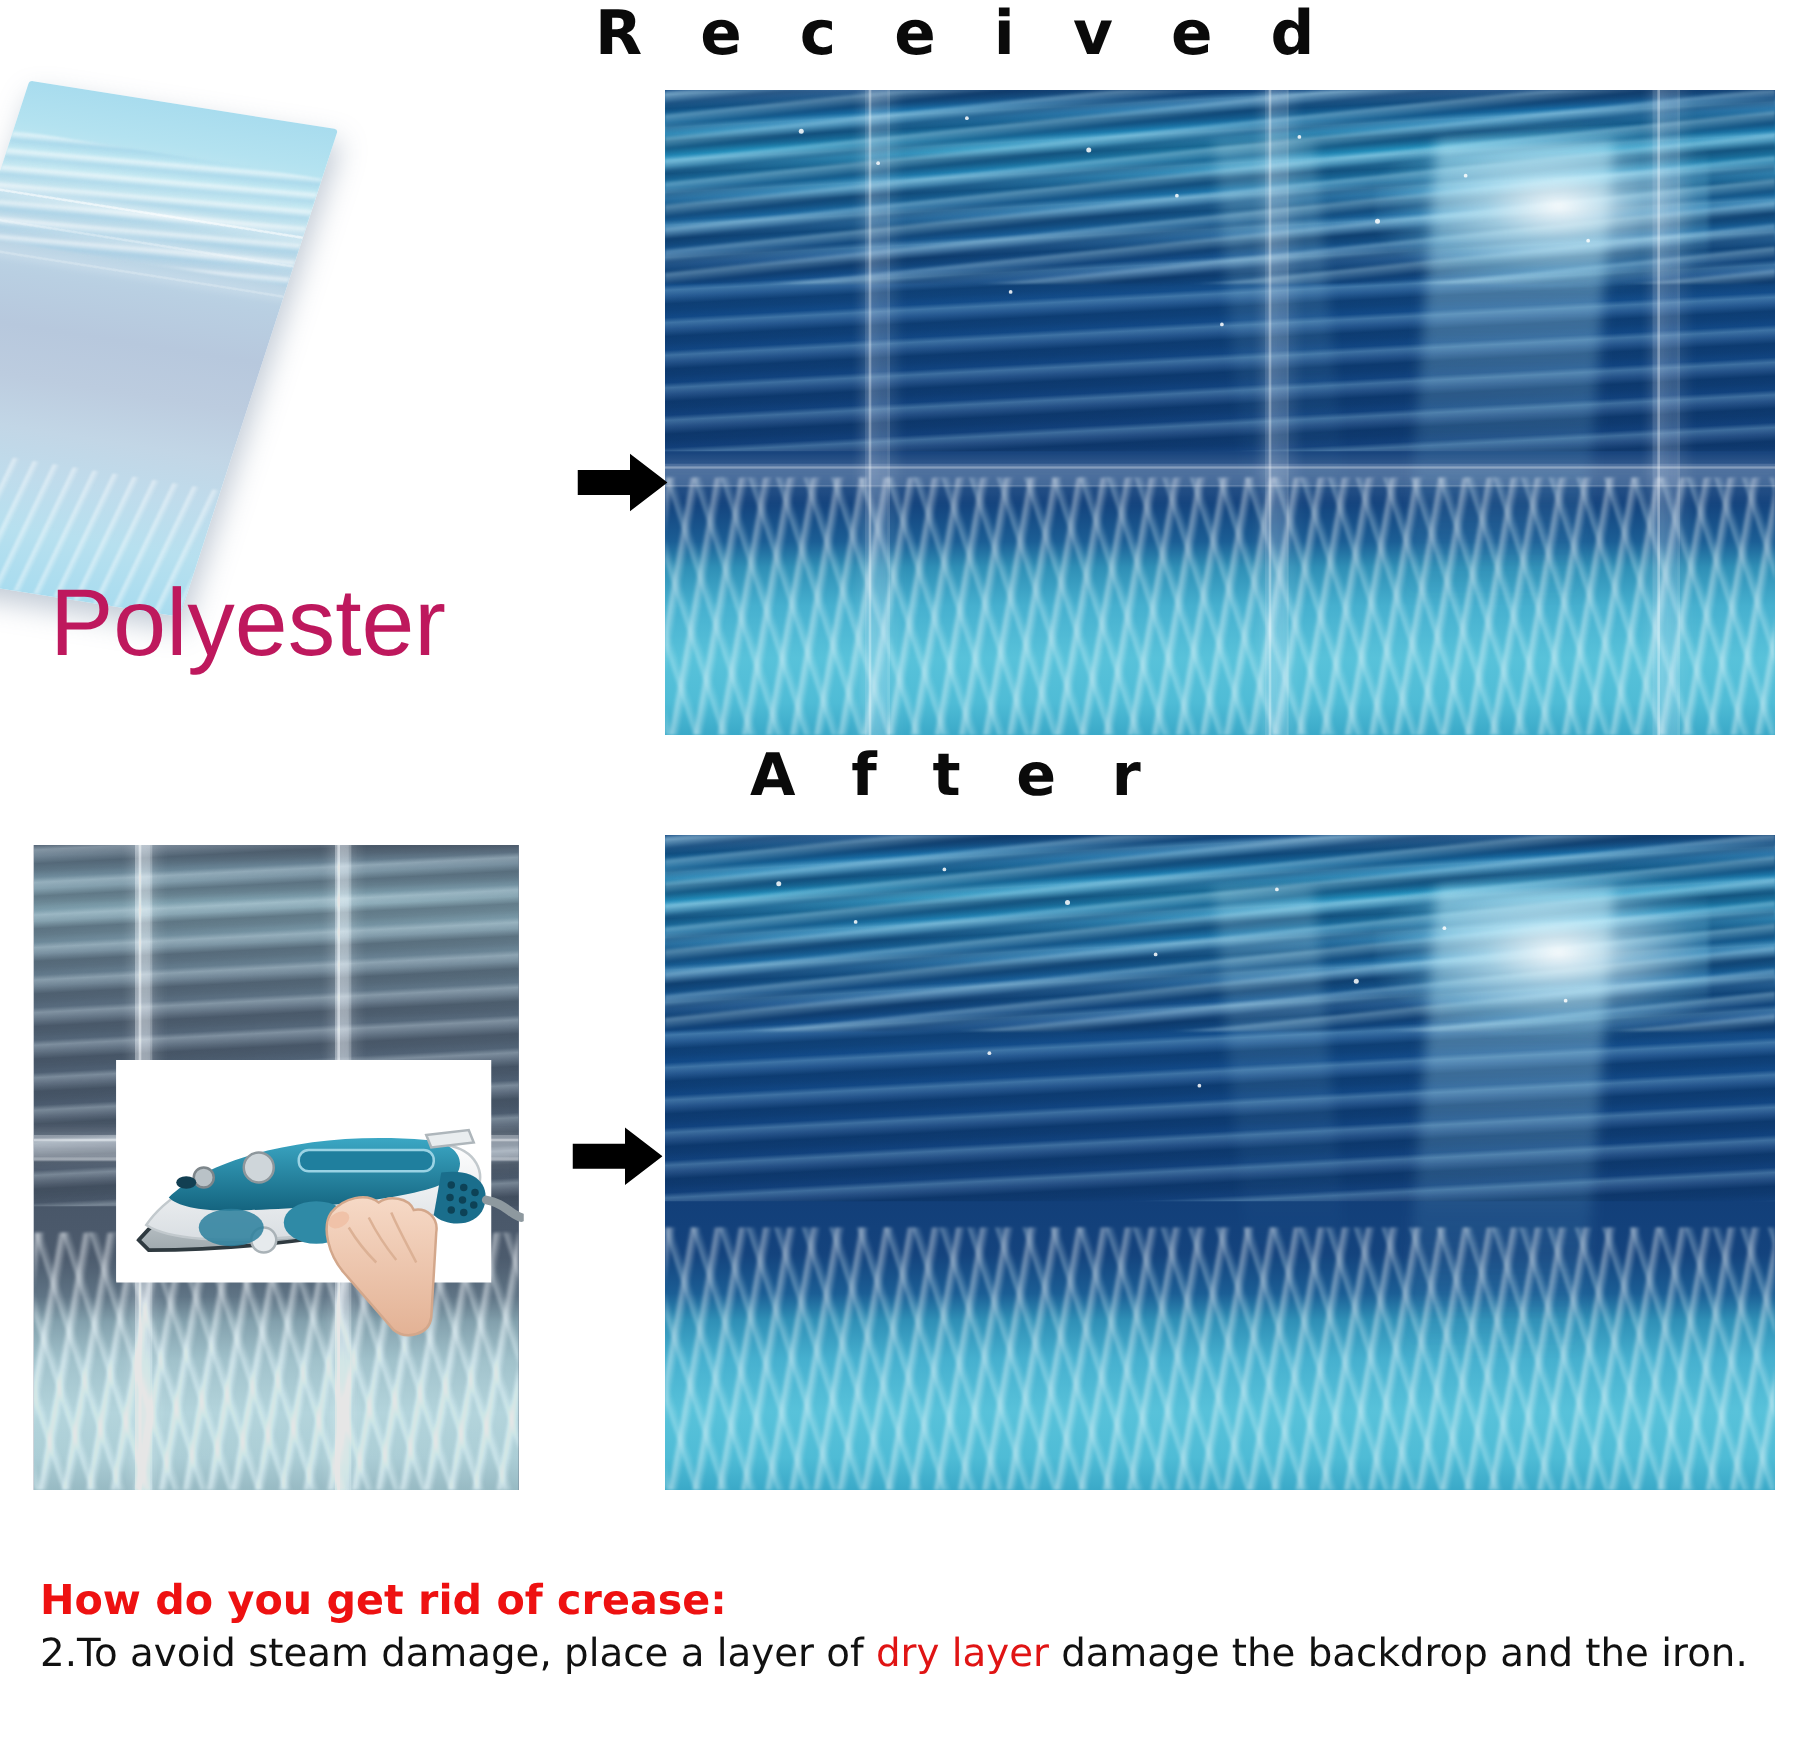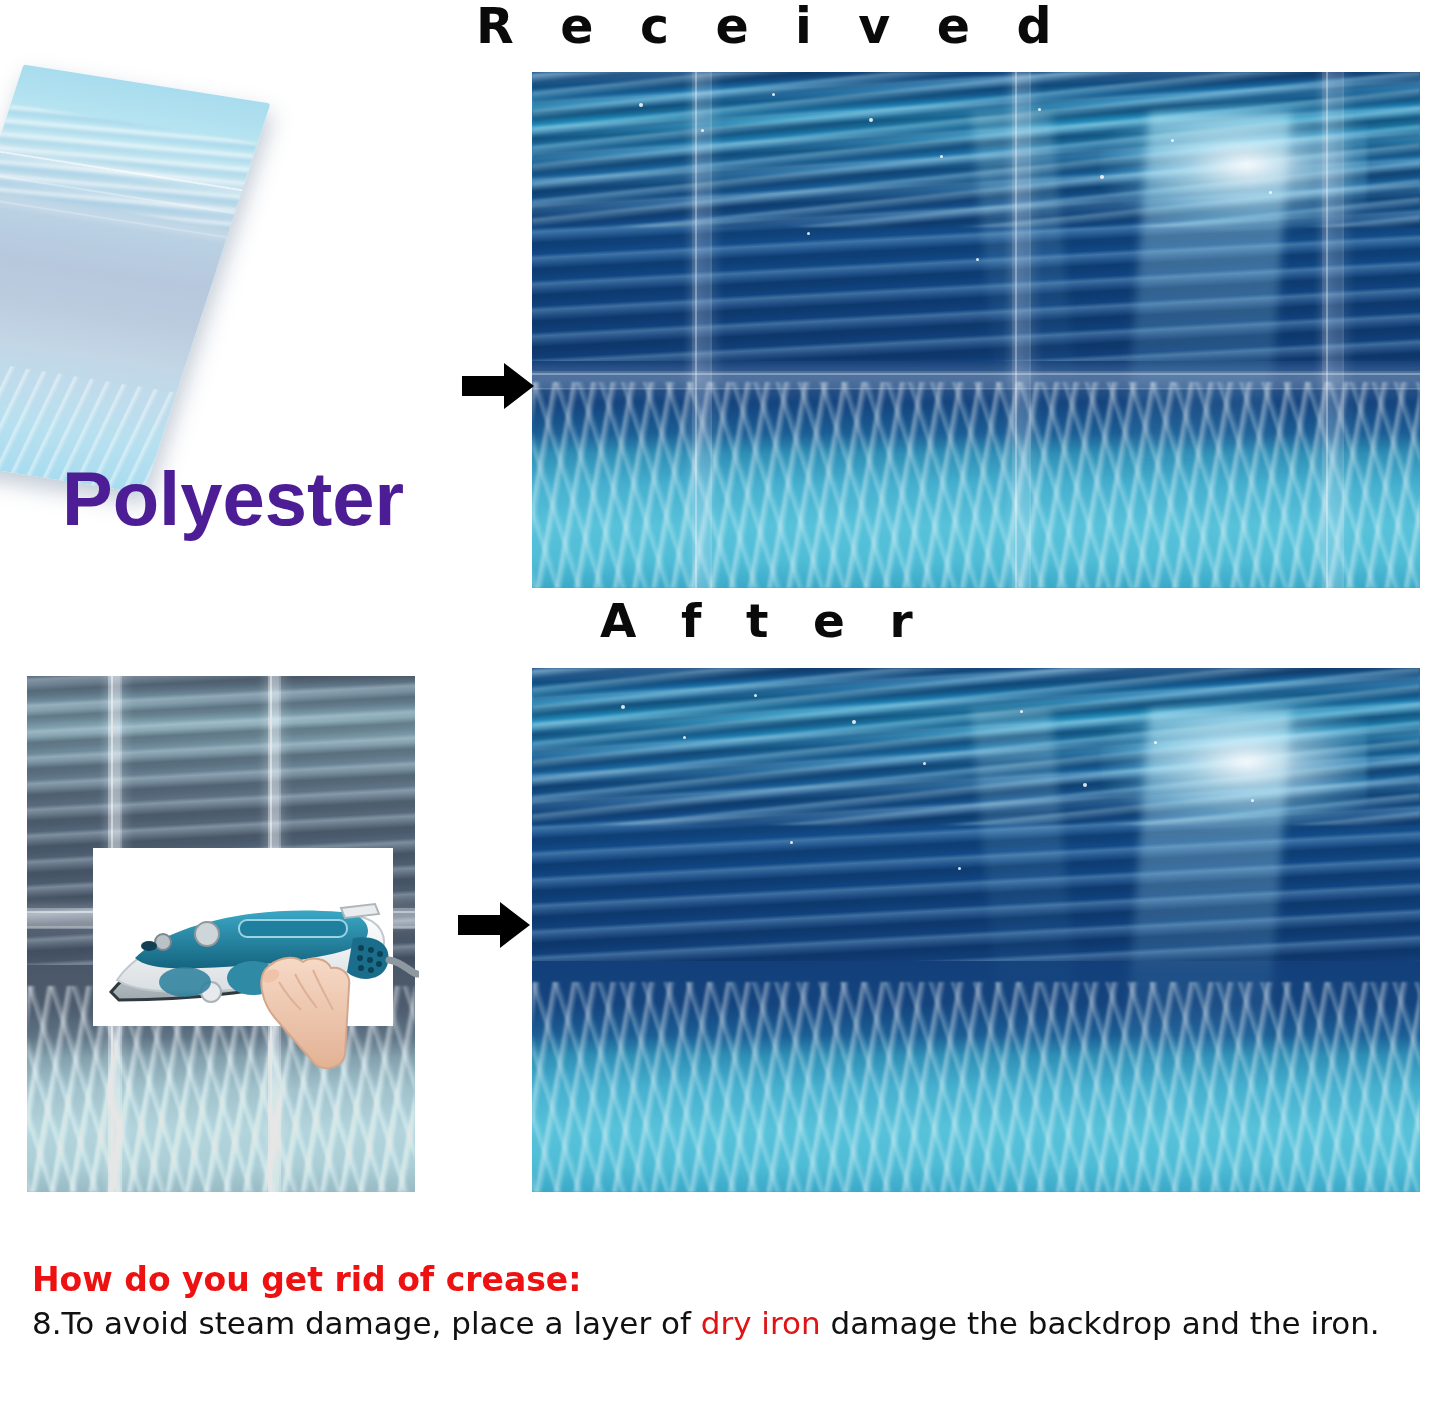--- a/index.html
+++ b/index.html
@@ -18,23 +18,23 @@
     letter-spacing:.30em;
     white-space:nowrap;
     line-height:1;
     text-align:center;
   }
   #hdr-received{left:476px;top:2px;font-size:49px;}
   #hdr-after{left:600px;top:597px;font-size:47px;}
 
   
   #polyester-label{
-    position:absolute;left:62px;top:461px;
+    position:absolute;left:40px;top:461px;
     font-family:"Liberation Sans", sans-serif;
-    font-size:76px;font-weight:700;color:#4c1d95;
+    font-size:76px;font-weight:400;color:#be185d;
     line-height:1;white-space:nowrap;z-index:6;
   }
 
   
   .arrow{position:absolute;z-index:7;}
   #arrow-top{left:462px;top:361px;width:72px;height:50px;}
   #arrow-bottom{left:458px;top:900px;width:72px;height:50px;}
   .arrow svg{display:block;width:100%;height:100%;}
 
   
@@ -375,14 +375,14 @@
     <i style="left:62%;top:22%;width:4px;height:4px"></i>
     <i style="left:70%;top:14%;width:3px;height:3px"></i>
     <i style="left:81%;top:25%;width:3px;height:3px"></i>
     <i style="left:29%;top:33%;width:3px;height:3px"></i>
     <i style="left:48%;top:38%;width:3px;height:3px"></i>
   </div>
 </div>
 
 <div id="instructions">
   <div id="instr-title">How do you get rid of crease:</div>
-  <div class="instr-line"><span>8.To avoid steam damage, place a layer of </span><span class="red">dry iron</span><span> damage the backdrop and the iron.</span></div>
+  <div class="instr-line"><span>2.To avoid steam damage, place a layer of </span><span class="red">dry layer</span><span> damage the backdrop and the iron.</span></div>
 </div>
 
 </body></html>

